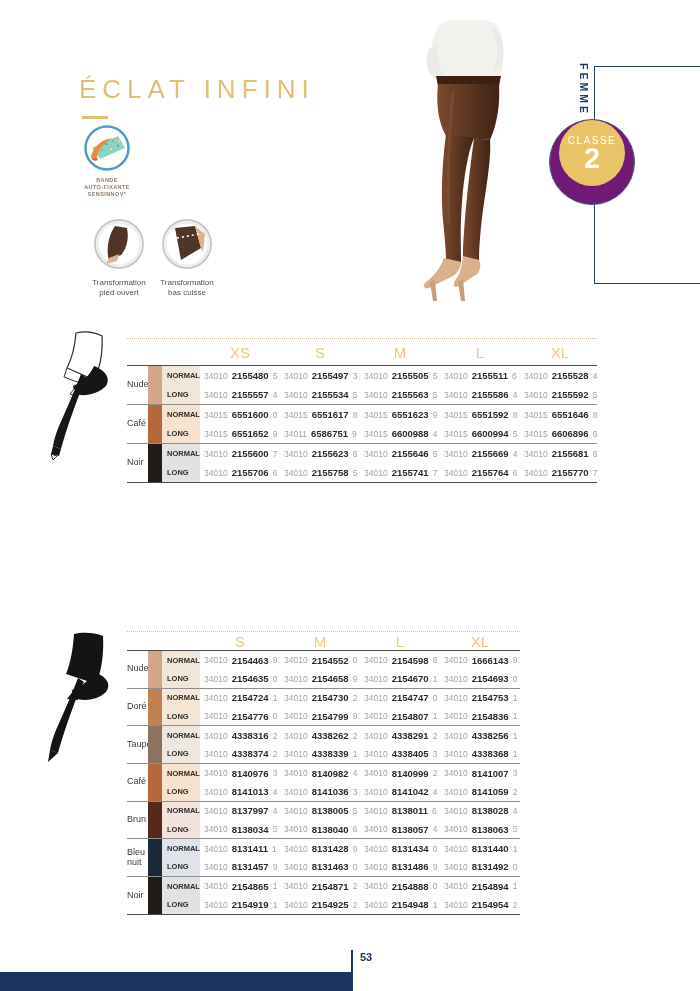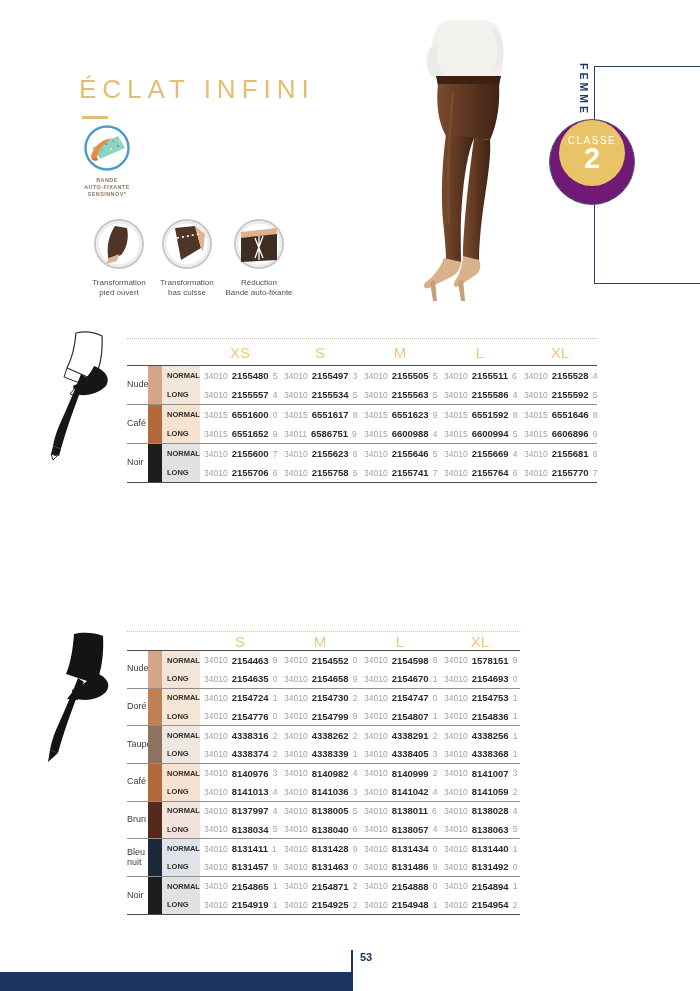--- a/index.html
+++ b/index.html
@@ -111,33 +111,20 @@
       <circle cx="26" cy="26" r="21.5" fill="none" stroke="#ebebeb" stroke-width="2"></circle>
       <path d="M14,10 L34,8 L40,30 L20,42 Z" fill="#4e3527"></path>
       <path d="M34,8 L44,16 L42,34 L40,30 Z" fill="#dfb28f"></path>
       <path d="M16,20 L38,16" stroke="#fff" stroke-width="1.6" stroke-dasharray="2 3" fill="none"></path>
     </svg>
     <div class="retouche-caption">
       <div>Transformation</div>
       <div>bas cuisse</div>
     </div>
   </div>
-  <div class="retouche-item" style="left:221px;">
-    <svg width="52" height="52" viewBox="0 0 52 52">
-      <circle cx="26" cy="26" r="24" fill="#fff" stroke="#c7c7c7" stroke-width="2"></circle>
-      <circle cx="26" cy="26" r="21.5" fill="none" stroke="#ebebeb" stroke-width="2"></circle>
-      <path d="M8,14 L44,10 L44,22 L8,26 Z" fill="#dfb28f"></path>
-      <path d="M8,20 L44,16 L44,42 L8,44 Z" fill="#402d21"></path>
-      <path d="M22,20 L30,40 M30,18 L22,40 M26,18 L26,42" stroke="#fff" stroke-width="1.3" fill="none"></path>
-    </svg>
-    <div class="retouche-caption">
-      <div>Réduction</div>
-      <div>Bande auto-fixante</div>
-    </div>
-  </div>
 
   <svg class="legs-photo" width="145" height="285" viewBox="0 0 145 285">
     <defs>
       <linearGradient id="tight" x1="0" y1="0" x2="1" y2="0">
         <stop offset="0" stop-color="#7a4a2e"></stop>
           <stop offset=".55" stop-color="#5a3420"></stop>
           <stop offset="1" stop-color="#3f2314"></stop>
       </linearGradient>
     </defs>
     <path d="M38,6 C30,22 28,42 34,58 L100,58 C106,38 104,14 96,4 C78,-4 52,-4 38,6 Z" fill="#f3f1ee"></path>
@@ -387,21 +374,21 @@
             <span class="code">2154552</span>
             <span class="chk">0</span>
           </div>
           <div class="sku" style="grid-area: 1 / 6;">
             <span class="pre">34010</span>
             <span class="code">2154598</span>
             <span class="chk">8</span>
           </div>
           <div class="sku" style="grid-area: 1 / 7;">
             <span class="pre">34010</span>
-            <span class="code">1578151</span>
+            <span class="code">1666143</span>
             <span class="chk">9</span>
           </div>
           <div class="len-label" style="background: rgb(242, 229, 217); grid-area: 2 / 3;">LONG</div>
           <div class="sku" style="grid-area: 2 / 4;">
             <span class="pre">34010</span>
             <span class="code">2154635</span>
             <span class="chk">0</span>
           </div>
           <div class="sku" style="grid-area: 2 / 5;">
             <span class="pre">34010</span>

